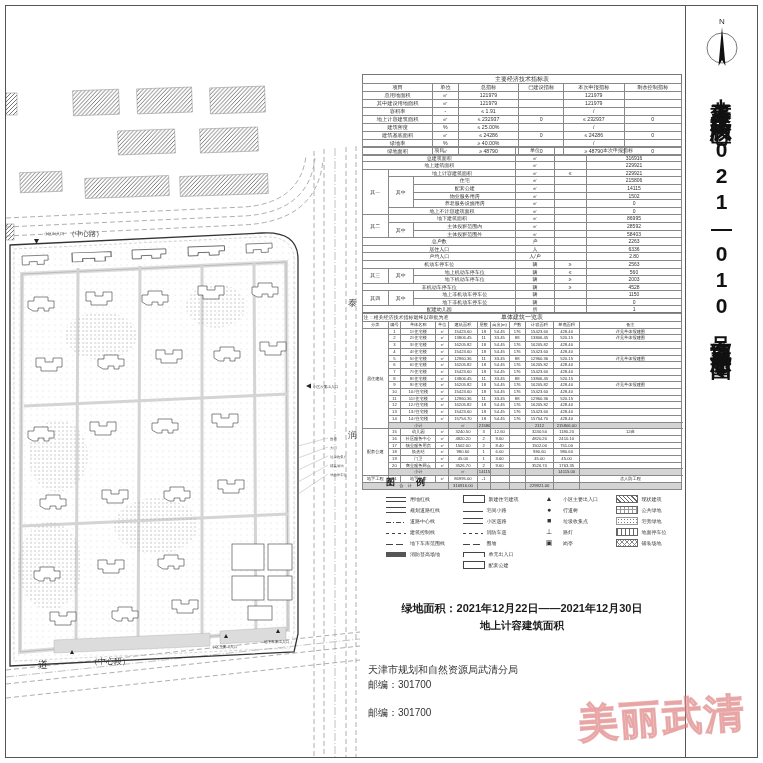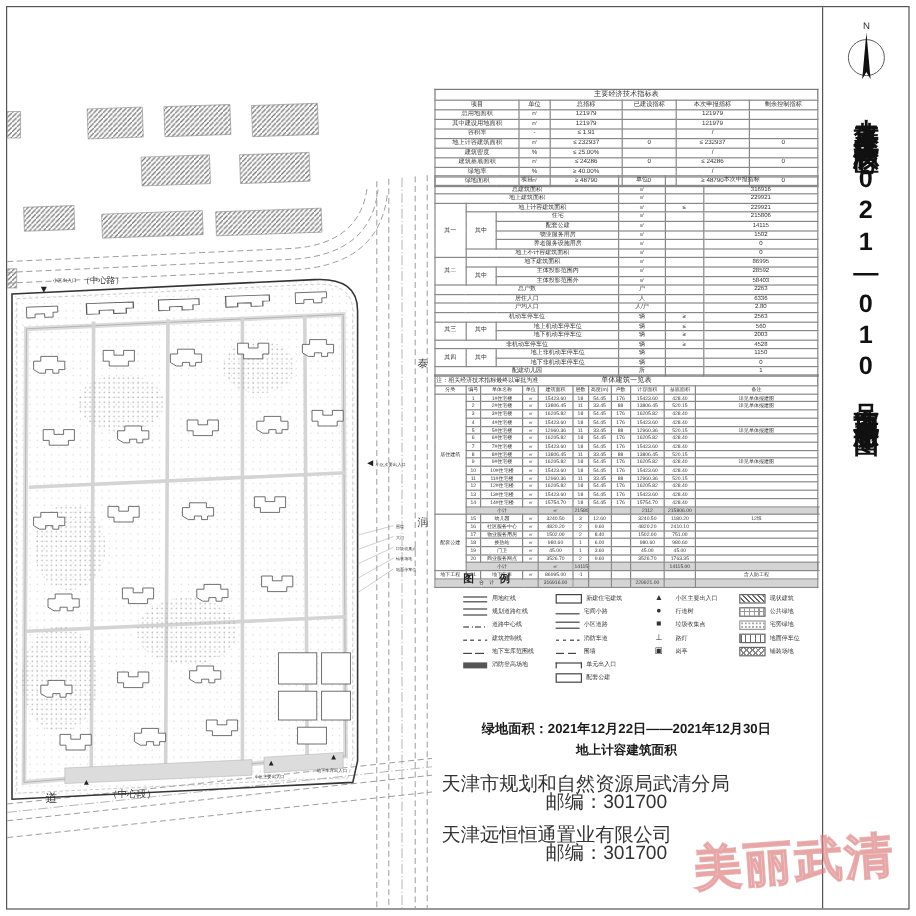--- a/index.html
+++ b/index.html
@@ -50,21 +50,21 @@
   .s-hatch{height:6px;border:1px solid #666;background:repeating-linear-gradient(45deg,transparent 0 2px,#666 2px 3px);}
   .s-grid{height:6px;border:1px solid #666;background:repeating-linear-gradient(90deg,transparent 0 3px,#999 3px 4px),repeating-linear-gradient(0deg,transparent 0 3px,#999 3px 4px);}
   .s-dots{height:6px;border:1px solid #999;background:radial-gradient(#777 .5px,transparent .6px);background-size:3px 3px;}
   .s-vbars{height:6px;border:1px solid #666;background:repeating-linear-gradient(90deg,#666 0 1px,transparent 1px 4px);}
   .s-xhatch{height:6px;border:1px solid #666;background:repeating-linear-gradient(45deg,transparent 0 2.5px,#888 2.5px 3.5px),repeating-linear-gradient(-45deg,transparent 0 2.5px,#888 2.5px 3.5px);}
   
   .notice{position:absolute;left:0;right:0;top:594px;text-align:center;color:#1a1a1a;}
   .notice .l1{font-size:11px;font-weight:bold;line-height:17px;}
   .notice .l2,.notice .l3{font-size:10.5px;font-weight:bold;line-height:16px;}
   
-  .contacts{position:absolute;left:6px;right:0;top:640px;font-size:16px;color:#333;text-align:right;}
+  .contacts{position:absolute;left:6px;right:0;top:656px;font-size:10px;color:#333;}
   .cgroup{display:flex;margin-bottom:13px;}
   .cleft{width:188px;}
   .cright{flex:1;}
   .cgroup div{line-height:15px;white-space:nowrap;}
   
   .watermark{position:absolute;left:578px;top:690px;width:185px;font-size:40px;font-weight:bold;
              color:rgba(226,140,140,0.30);-webkit-text-stroke:1.2px rgba(220,120,120,0.55);
              transform:rotate(-4deg);letter-spacing:2px;pointer-events:none;z-index:5;
              font-family:"Liberation Serif","DejaVu Serif",serif;}
 </style>
@@ -906,21 +906,20 @@
 
     <div class="contacts">
       <div class="cgroup">
         <div class="cleft">
           <div>天津市规划和自然资源局武清分局</div>
           <div>邮编：301700</div>
         </div>
       </div>
       <div class="cgroup">
         <div class="cleft">
-          <div>天津远恒恒通置业有限公司</div>
           <div>邮编：301700</div>
         </div>
       </div>
     </div>
   </div>
 
   <div class="title-divider"></div>
   <div class="title-col">
     <svg class="north" width="56" height="62" viewBox="0 0 56 62">
       <text x="28" y="10" font-size="8" text-anchor="middle" fill="#333">N</text>

